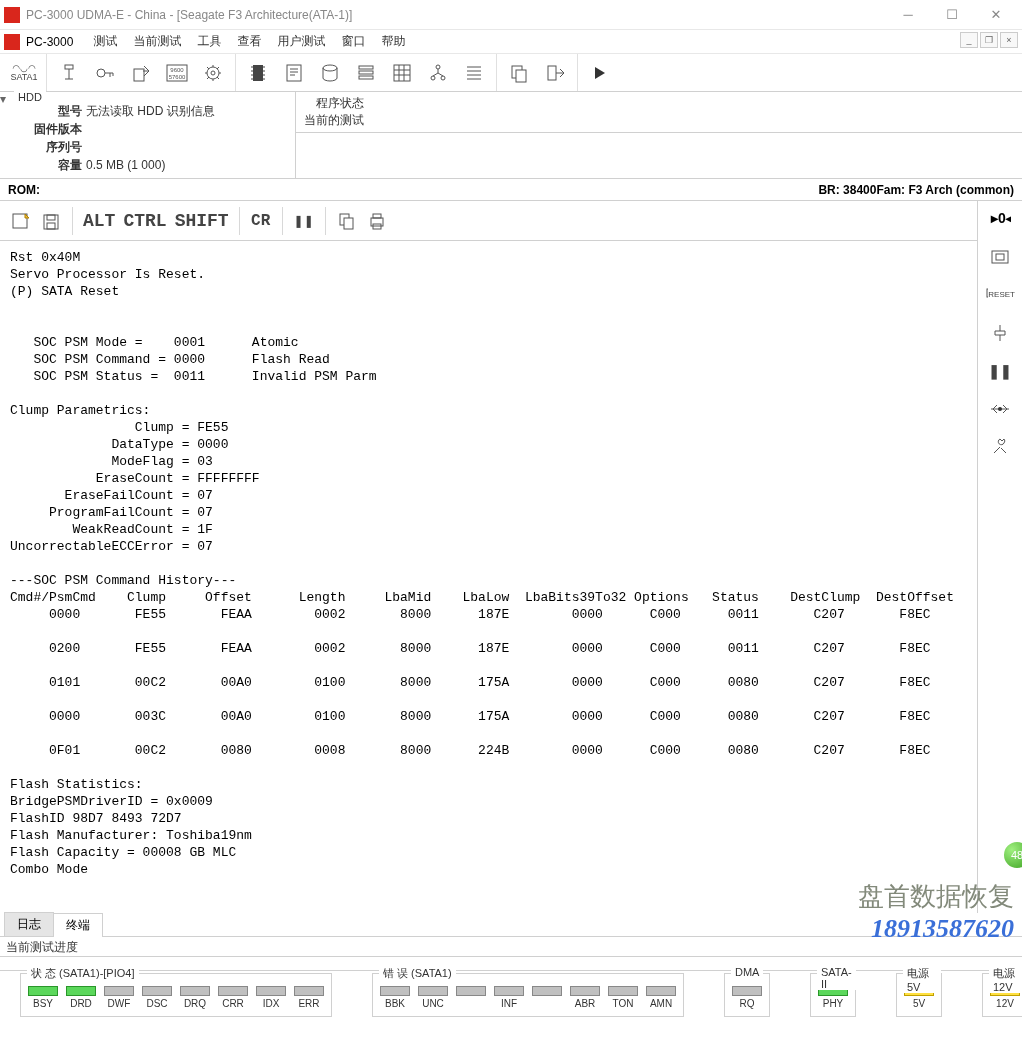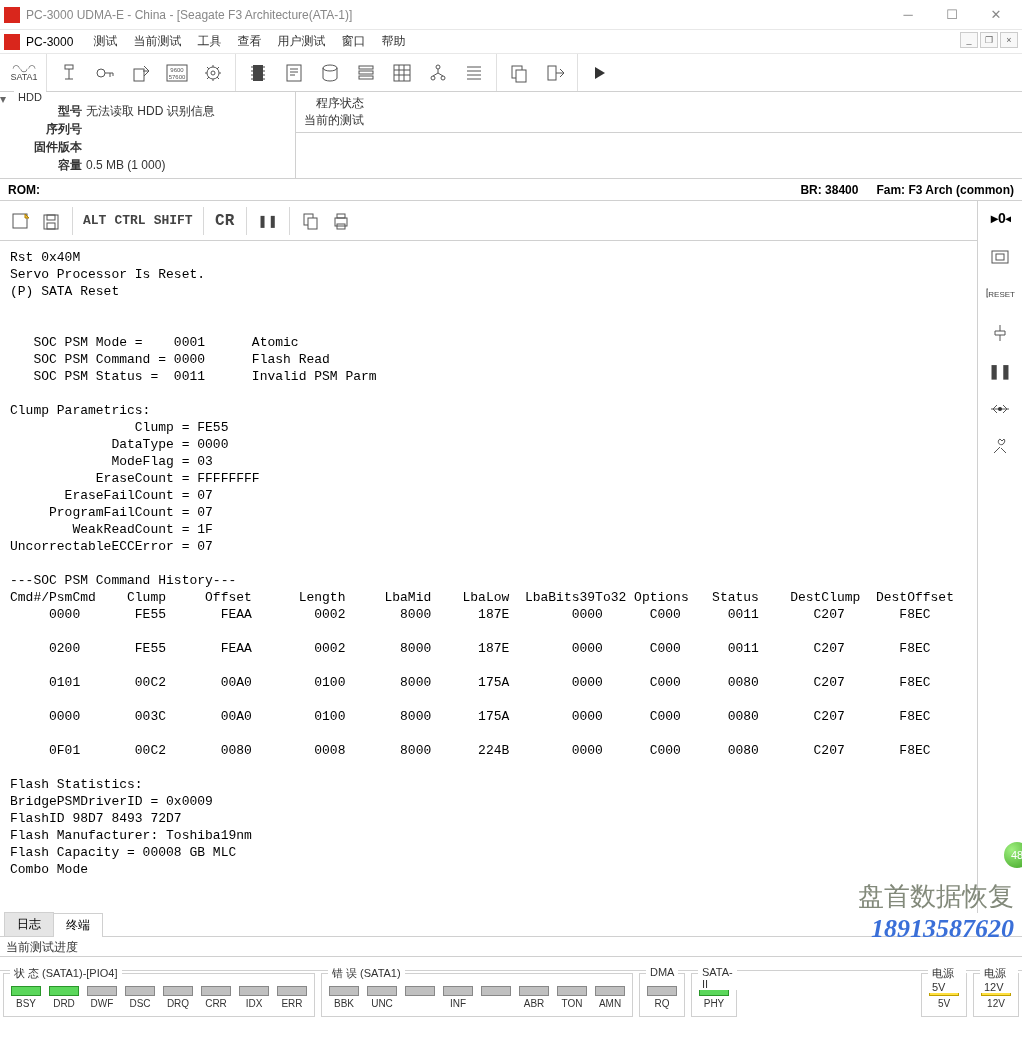--- a/index.html
+++ b/index.html
@@ -28,42 +28,42 @@
 .hdd-title { position: absolute; top: -1px; left: 14px; background: #fff; padding: 0 4px; font-size: 11px; color: #333; }
 .hdd-arrow { position: absolute; left: 0; top: 0; width: 12px; height: 12px; color: #666; }
 .hdd-body { padding: 8px 0 0 14px; font-size: 12px; color: #333; line-height: 18px; }
 .hdd-lbl { display: inline-block; width: 62px; text-align: right; font-weight: bold; margin-right: 4px; }
 .test-pane { flex: 1; }
 .test-box { border-bottom: 1px solid #d0d0d0; padding: 3px 8px; font-size: 12px; color: #333; }
 
 .rom-bar { height: 22px; display: flex; align-items: center; padding: 0 8px; border-bottom: 1px solid #d0d0d0; font-size: 12px; }
 .rom-bar .lbl { font-weight: bold; }
 .rom-bar .sp { flex: 1; }
-.rom-bar .val { font-weight: bold; margin-left: 18px; }
+.rom-bar .val { font-weight: bold; }
 
 .main-row { display: flex; height: 712px; }
 .term-wrap { flex: 1; border-right: 1px solid #d0d0d0; display: flex; flex-direction: column; }
 .term-tb { height: 40px; border-bottom: 1px solid #d0d0d0; display: flex; align-items: center; padding: 0 6px; }
 .tbtn { height: 30px; min-width: 30px; padding: 0 4px; display: flex; align-items: center; justify-content: center; cursor: pointer; color: #444; }
 .tsep { width: 1px; height: 28px; background: #d8d8d8; margin: 0 6px; }
-.tkey { font-weight: bold; font-family: "Courier New", monospace; font-size: 13px; }
+.tkey { font-weight: bold; font-family: "Courier New", monospace; font-size: 18px; }
 
 .terminal { flex: 1; background: #fff; overflow-y: scroll; padding: 8px 10px; font-family: Consolas, "Courier New", monospace; font-size: 13px; line-height: 17px; white-space: pre; color: #000; }
 
 .side-tb { width: 44px; padding-top: 6px; display: flex; flex-direction: column; align-items: center; gap: 14px; }
 .side-btn { width: 30px; height: 24px; display: flex; align-items: center; justify-content: center; cursor: pointer; color: #444; font-size: 10px; text-align: center; line-height: 1; }
 
 .tabs-row { height: 24px; display: flex; align-items: flex-end; padding: 0 4px; border-bottom: 1px solid #d0d0d0; }
 .tab { padding: 3px 12px; border: 1px solid #d0d0d0; border-bottom: none; background: #e5e5e5; cursor: pointer; font-size: 12px; margin-right: -1px; }
 .tab.active { background: #fff; position: relative; top: 1px; }
 
 .progress-row { height: 20px; padding: 2px 6px; font-size: 12px; color: #333; border-bottom: 1px solid #d0d0d0; }
 
 .status-row { height: 48px; background: #fff; display: flex; padding: 2px 0; }
-.status-grp { border: 1px solid #d0d0d0; margin: 0 3px; padding: 12px 4px 2px 4px; position: relative; display: flex; gap: 2px; }
+.status-grp { border: 1px solid #d0d0d0; margin: 0 20px; padding: 12px 4px 2px 4px; position: relative; display: flex; gap: 2px; }
 .status-grp .glabel { position: absolute; top: -8px; left: 6px; background: #fff; padding: 0 4px; font-size: 11px; color: #333; }
 .led { width: 36px; text-align: center; }
 .led-box { width: 30px; height: 10px; margin: 0 auto 2px auto; border: 1px solid #888; background: #c0c0c0; }
 .led-box.on-green { background: #5bd75b; border-color: #2a962a; }
 .led-box.on-yellow { background: #ffe040; border-color: #c0a000; }
 .led-lbl { font-size: 10px; color: #333; }
 
 .watermark { position: absolute; right: 8px; bottom: 100px; text-align: right; font-size: 26px; color: #838a7b; font-family: KaiTi, serif; pointer-events: none; }
 .watermark .phone { color: #3a6fd8; font-weight: bold; font-style: italic; }
 
@@ -209,22 +209,22 @@
       </div>
   </div>
 </div>
 
 <div class="info-row">
   <div class="hdd-pane">
     <span class="hdd-arrow">▾</span>
     <span class="hdd-title">HDD</span>
     <div class="hdd-body">
       <div><span class="hdd-lbl">型号</span><span>无法读取 HDD 识别信息</span></div>
+      <div><span class="hdd-lbl">固件版本</span></div>
       <div><span class="hdd-lbl">序列号</span></div>
-      <div><span class="hdd-lbl">固件版本</span></div>
       <div><span class="hdd-lbl">容量</span><span>0.5 MB (1 000)</span></div>
     </div>
   </div>
   <div class="test-pane">
     <div class="test-box">
       <div style="padding-left:12px">程序状态</div>
       <div>当前的测试</div>
     </div>
   </div>
 </div>

